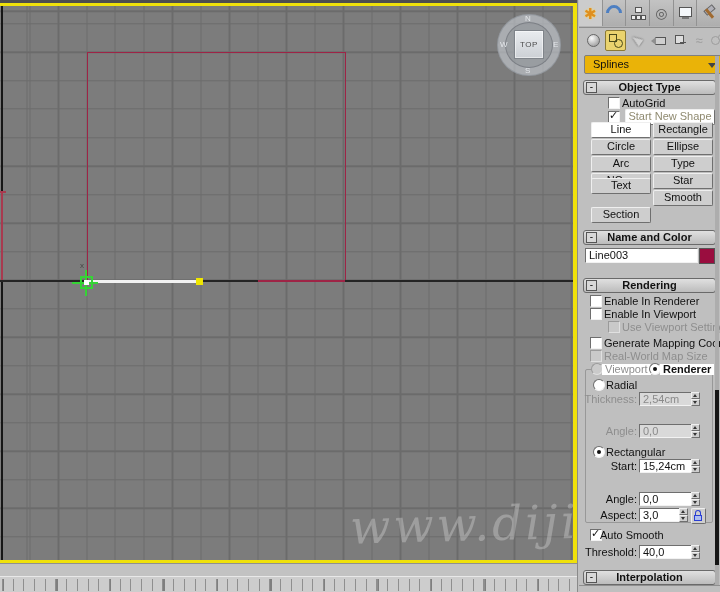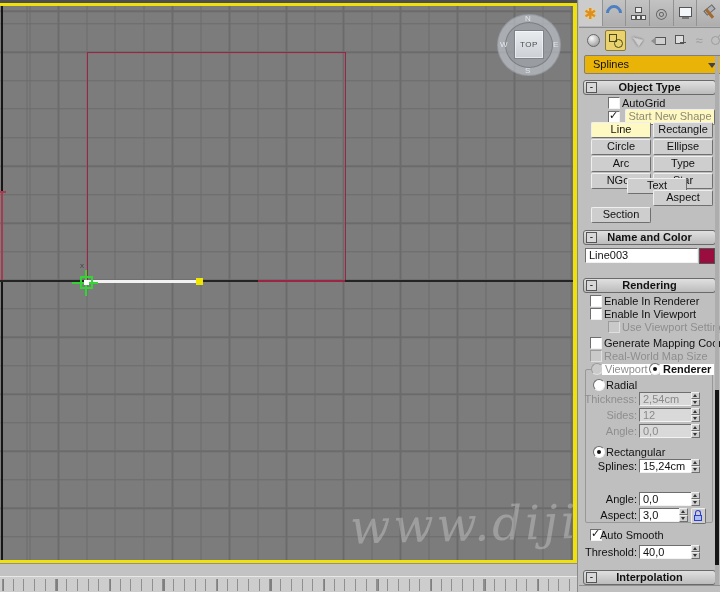--- a/index.html
+++ b/index.html
@@ -105,21 +105,21 @@
   
   .rhead{left:5px;width:131px;height:13px;background:linear-gradient(#e0e0e0,#bcbcbc);
          border:1px solid #6a6a6a;border-radius:3px;text-align:center;font-weight:bold;
          line-height:13px;font-size:11px;}
   .rhead .minus{position:absolute;left:2px;top:1px;width:9px;height:9px;background:#d8d8d8;
                 border:1px solid #555;font-weight:normal;line-height:7px;font-size:10px;text-align:center;}
   
   .btn{position:absolute;height:14px;background:#cecece;border:1px solid;
        border-color:#efefef #6f6f6f #6f6f6f #efefef;border-radius:2px;text-align:center;
        line-height:13px;font-size:11px;}
-  .btn.on{background:#fef9c3;text-align:center;}
+  .btn.on{background:#ffffff;text-align:center;}
   .cb{position:absolute;width:10px;height:10px;background:#fff;border:1px solid;
       border-color:#6e6e6e #f2f2f2 #f2f2f2 #6e6e6e;}
   .cb.checked::after{content:"✓";position:absolute;left:0px;top:-3px;font-size:11px;font-weight:bold;color:#111;}
   .cb.dis{background:#c9c9c9;border-color:#9a9a9a #e0e0e0 #e0e0e0 #9a9a9a;}
   .rb{position:absolute;width:10px;height:10px;border-radius:50%;background:#fff;border:1px solid;
       border-color:#6e6e6e #f2f2f2 #f2f2f2 #6e6e6e;}
   .rb.sel::after{content:"";position:absolute;left:3px;top:3px;width:4px;height:4px;border-radius:50%;background:#111;}
   .rb.dis{background:#cacaca;border-color:#9a9a9a #e0e0e0 #e0e0e0 #9a9a9a;}
   .lbl{position:absolute;white-space:nowrap;line-height:11px;}
   .lbl.dis{color:#8e8e8e;}
@@ -275,22 +275,22 @@
     <div class="btn on" style="left:47px;top:109px;width:88px;color:#8f8a70;">Start New Shape</div>
 
     <div class="btn on" style="left:13px;top:122px;width:58px;">Line</div>
     <div class="btn" style="left:75px;top:122px;width:58px;">Rectangle</div>
     <div class="btn" style="left:13px;top:139px;width:58px;">Circle</div>
     <div class="btn" style="left:75px;top:139px;width:58px;">Ellipse</div>
     <div class="btn" style="left:13px;top:156px;width:58px;">Arc</div>
     <div class="btn" style="left:75px;top:156px;width:58px;">Type</div>
     <div class="btn" style="left:13px;top:173px;width:58px;">NGon</div>
     <div class="btn" style="left:75px;top:173px;width:58px;">Star</div>
-    <div class="btn" style="left:13px;top:178px;width:58px;margin-left:36px;">Text</div>
-    <div class="btn" style="left:75px;top:190px;width:58px;">Aspect</div>
+    <div class="btn" style="left:13px;top:178px;width:58px;">Text</div>
+    <div class="btn" style="left:75px;top:190px;width:58px;">Smooth</div>
     <div class="btn" style="left:13px;top:207px;width:58px;">Section</div>
 
     <div class="abs rhead" style="top:230px;">
       <span class="minus">-</span>
       <span>Name and Color</span>
     </div>
     <div class="abs ffield" style="left:7px;top:248px;width:108px;height:13px;line-height:13px;">
       <span>Line003</span>
     </div>
     <div class="abs" style="left:121px;top:248px;width:14px;height:14px;background:#9a0d3f;border:1px solid #555;"></div>
@@ -320,42 +320,34 @@
     <span class="lbl" style="left:28px;top:380px;">Radial</span>
 
     <div class="frow dis" style="top:392px;">
       <span class="flabel dis">Thickness:</span>
       <span class="ffield dis"><span>2,54cm</span></span>
       <span class="spin">
           <span class="u"></span>
           <span class="d"></span>
         </span>
     </div>
-    <div class="frow dis" style="top:408px;">
-      <span class="flabel dis">Sides:</span>
-      <span class="ffield dis"><span>12</span></span>
-      <span class="spin">
-          <span class="u"></span>
-          <span class="d"></span>
-        </span>
-    </div>
     <div class="frow dis" style="top:424px;">
       <span class="flabel dis">Angle:</span>
       <span class="ffield dis"><span>0,0</span></span>
       <span class="spin">
           <span class="u"></span>
           <span class="d"></span>
         </span>
     </div>
 
     <span class="rb sel" style="left:15px;top:446px;"></span>
     <span class="lbl" style="left:28px;top:447px;">Rectangular</span>
 
     <div class="frow" style="top:459px;">
-      <span class="flabel">Splines:</span>
+      <span class="flabel">Start:</span>
       <span class="ffield"><span>15,24cm</span></span>
       <span class="spin">
           <span class="u"></span>
           <span class="d"></span>
         </span>
     </div>
     <div class="frow" style="top:492px;">
       <span class="flabel">Angle:</span>
       <span class="ffield"><span>0,0</span></span>
       <span class="spin">

